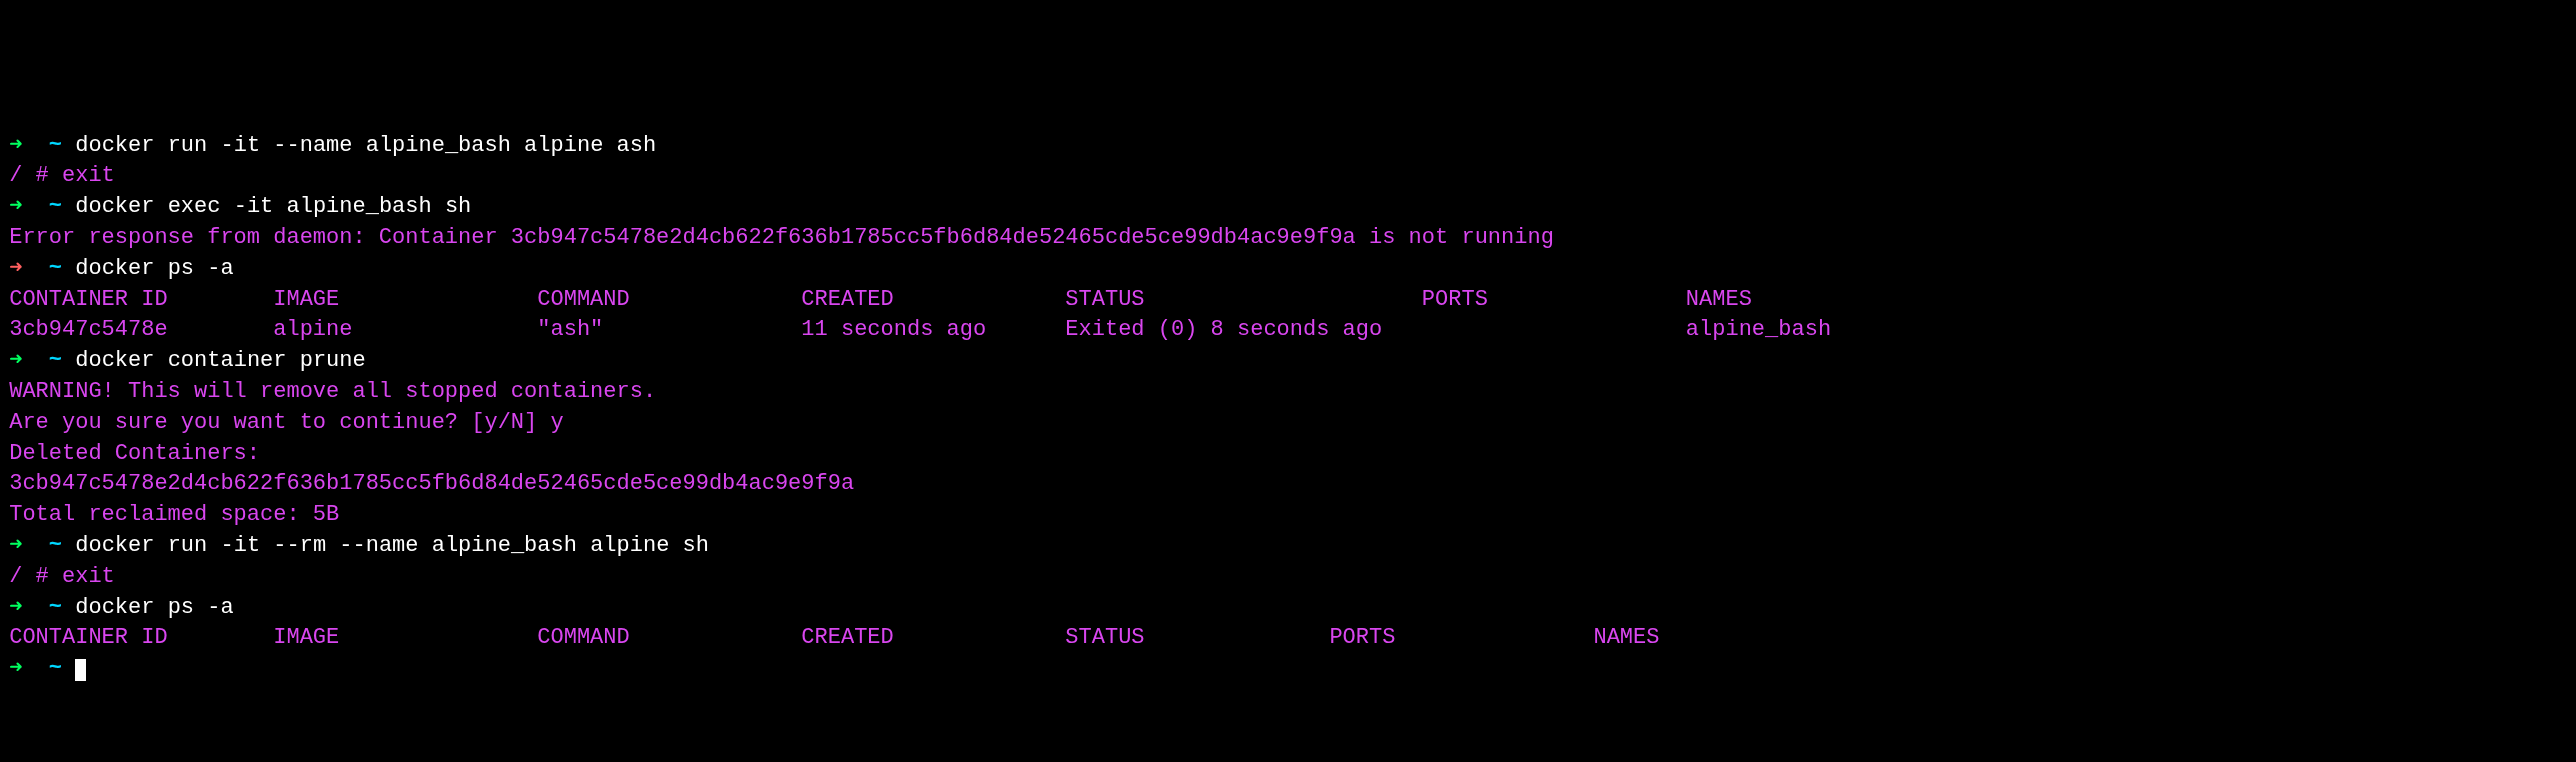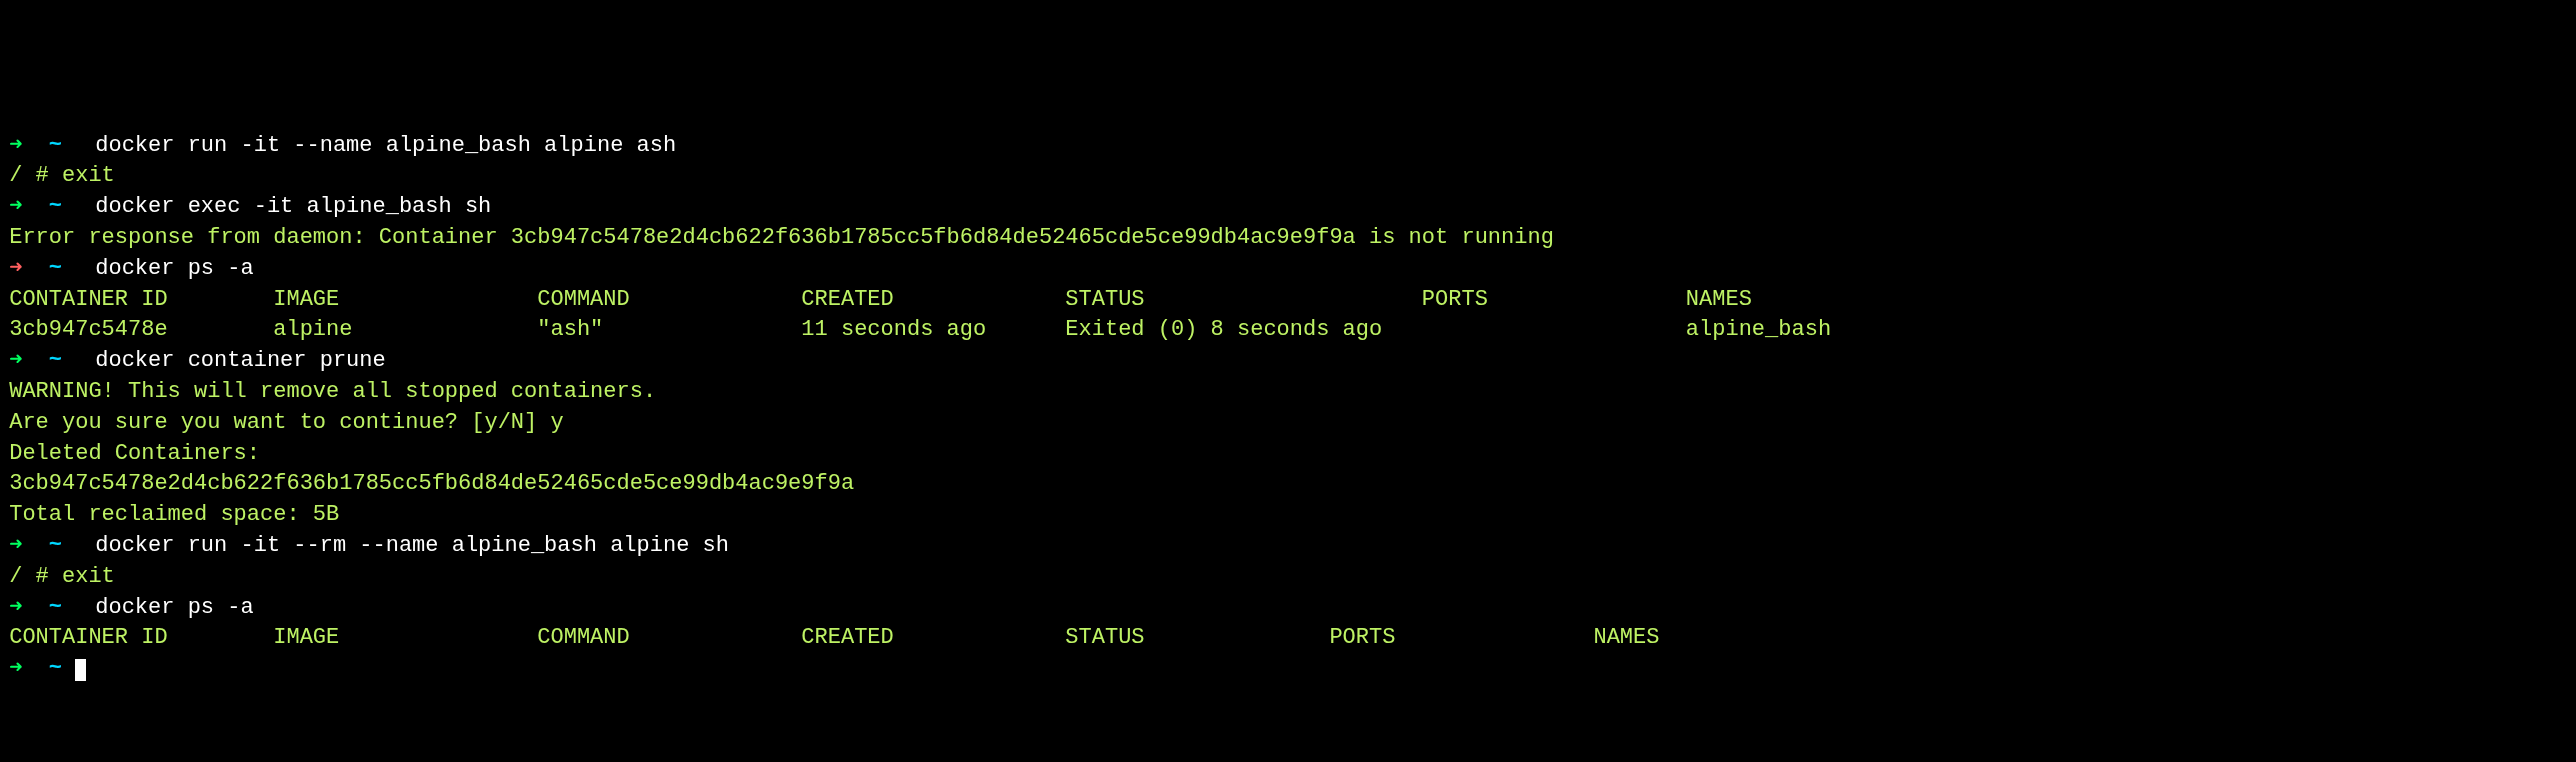--- a/index.html
+++ b/index.html
@@ -10,22 +10,22 @@
       font-size: 22px;
       line-height: 1.4;
       padding: 7.4px 9.2px;
       white-space: pre;
       overflow-x: auto;
     }
     .line { display: block; white-space: pre; }
     .arrow-green { color: #00ff5f; }
     .arrow-red { color: #ff5f5f; }
     .tilde { color: #00d7ff; font-weight: bold; }
-    .cmd { color: #ffffff; margin-left: 20px; }
-    .output { color: #bef264; }
+    .cmd { color: #ffffff; }
+    .output { color: #d946ef; }
     .cursor {
       display: inline-block;
       width: 11px;
       height: 22px;
       background: #ffffff;
       vertical-align: text-bottom;
     }
   </style>
 </head>
 <body>

